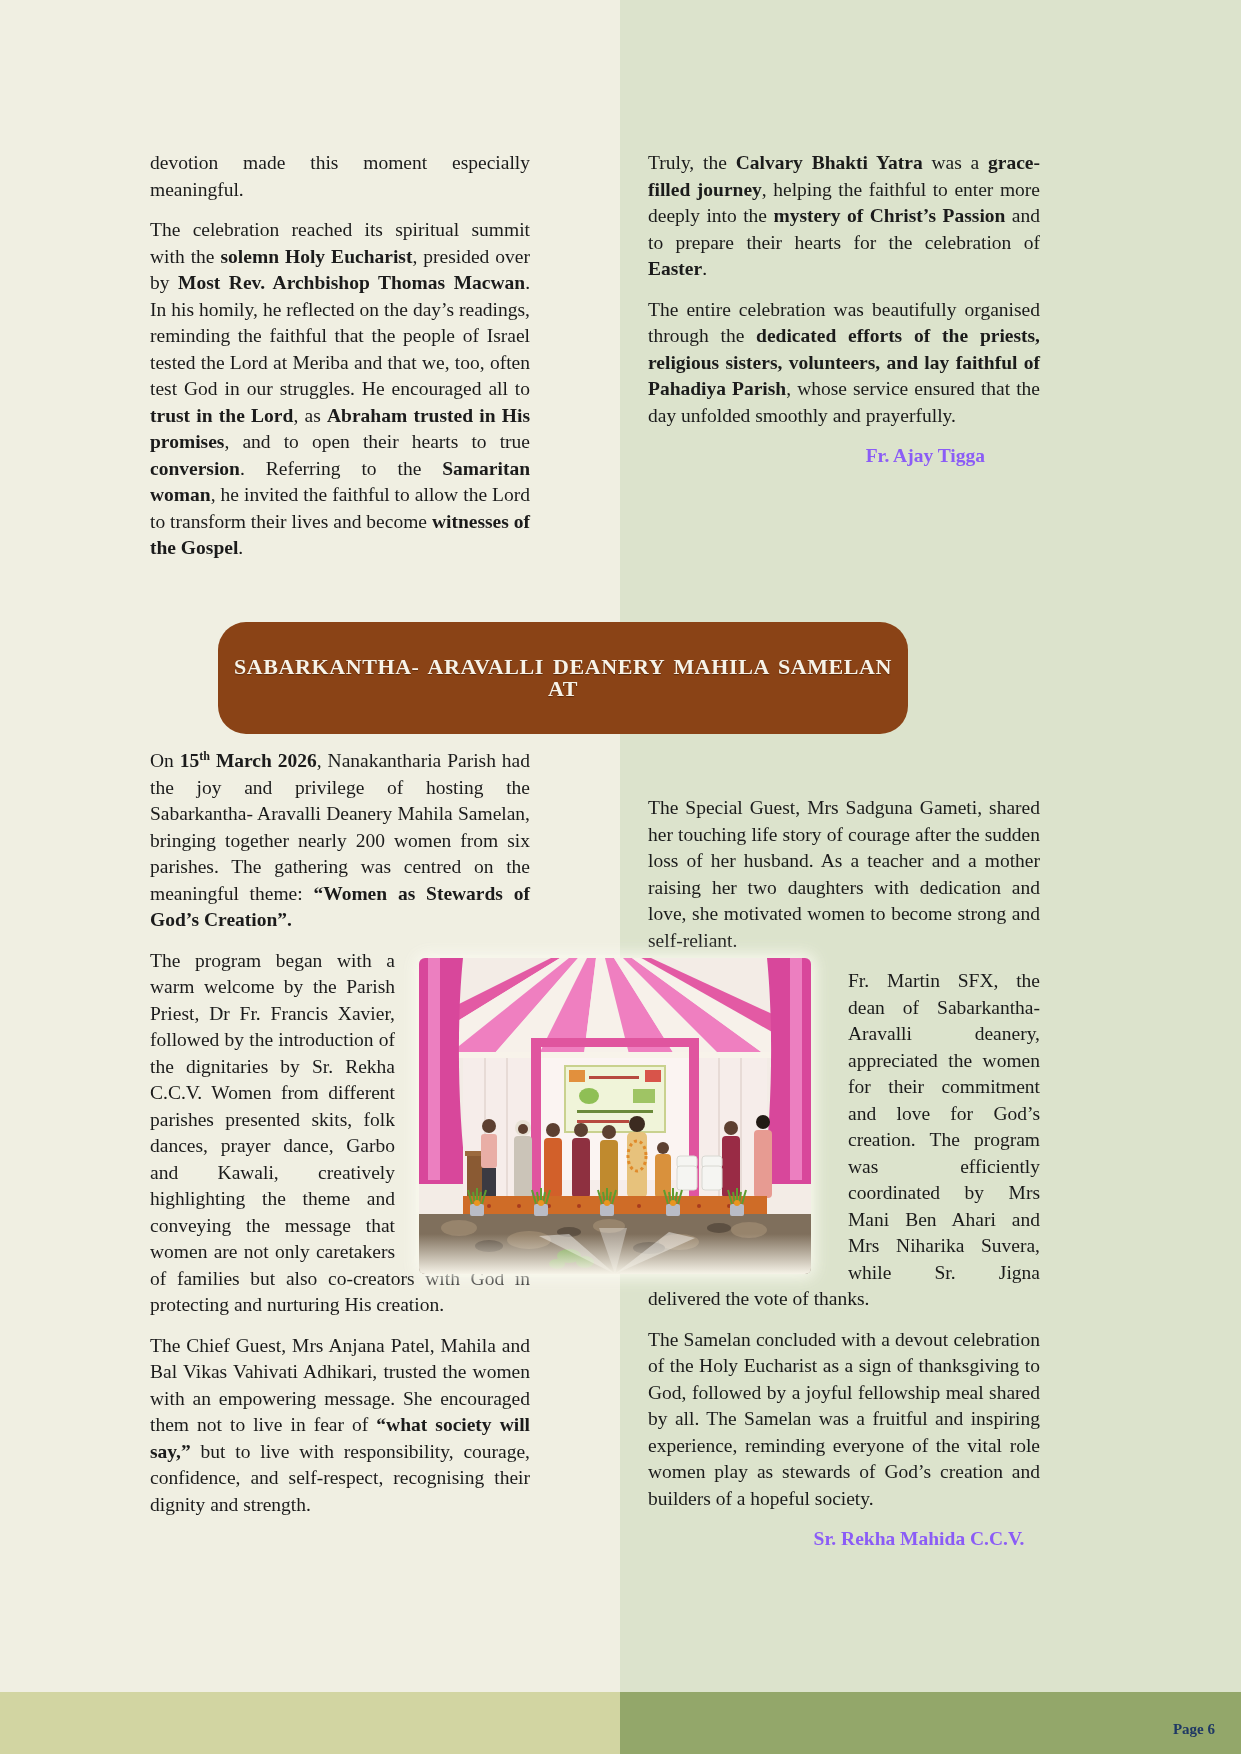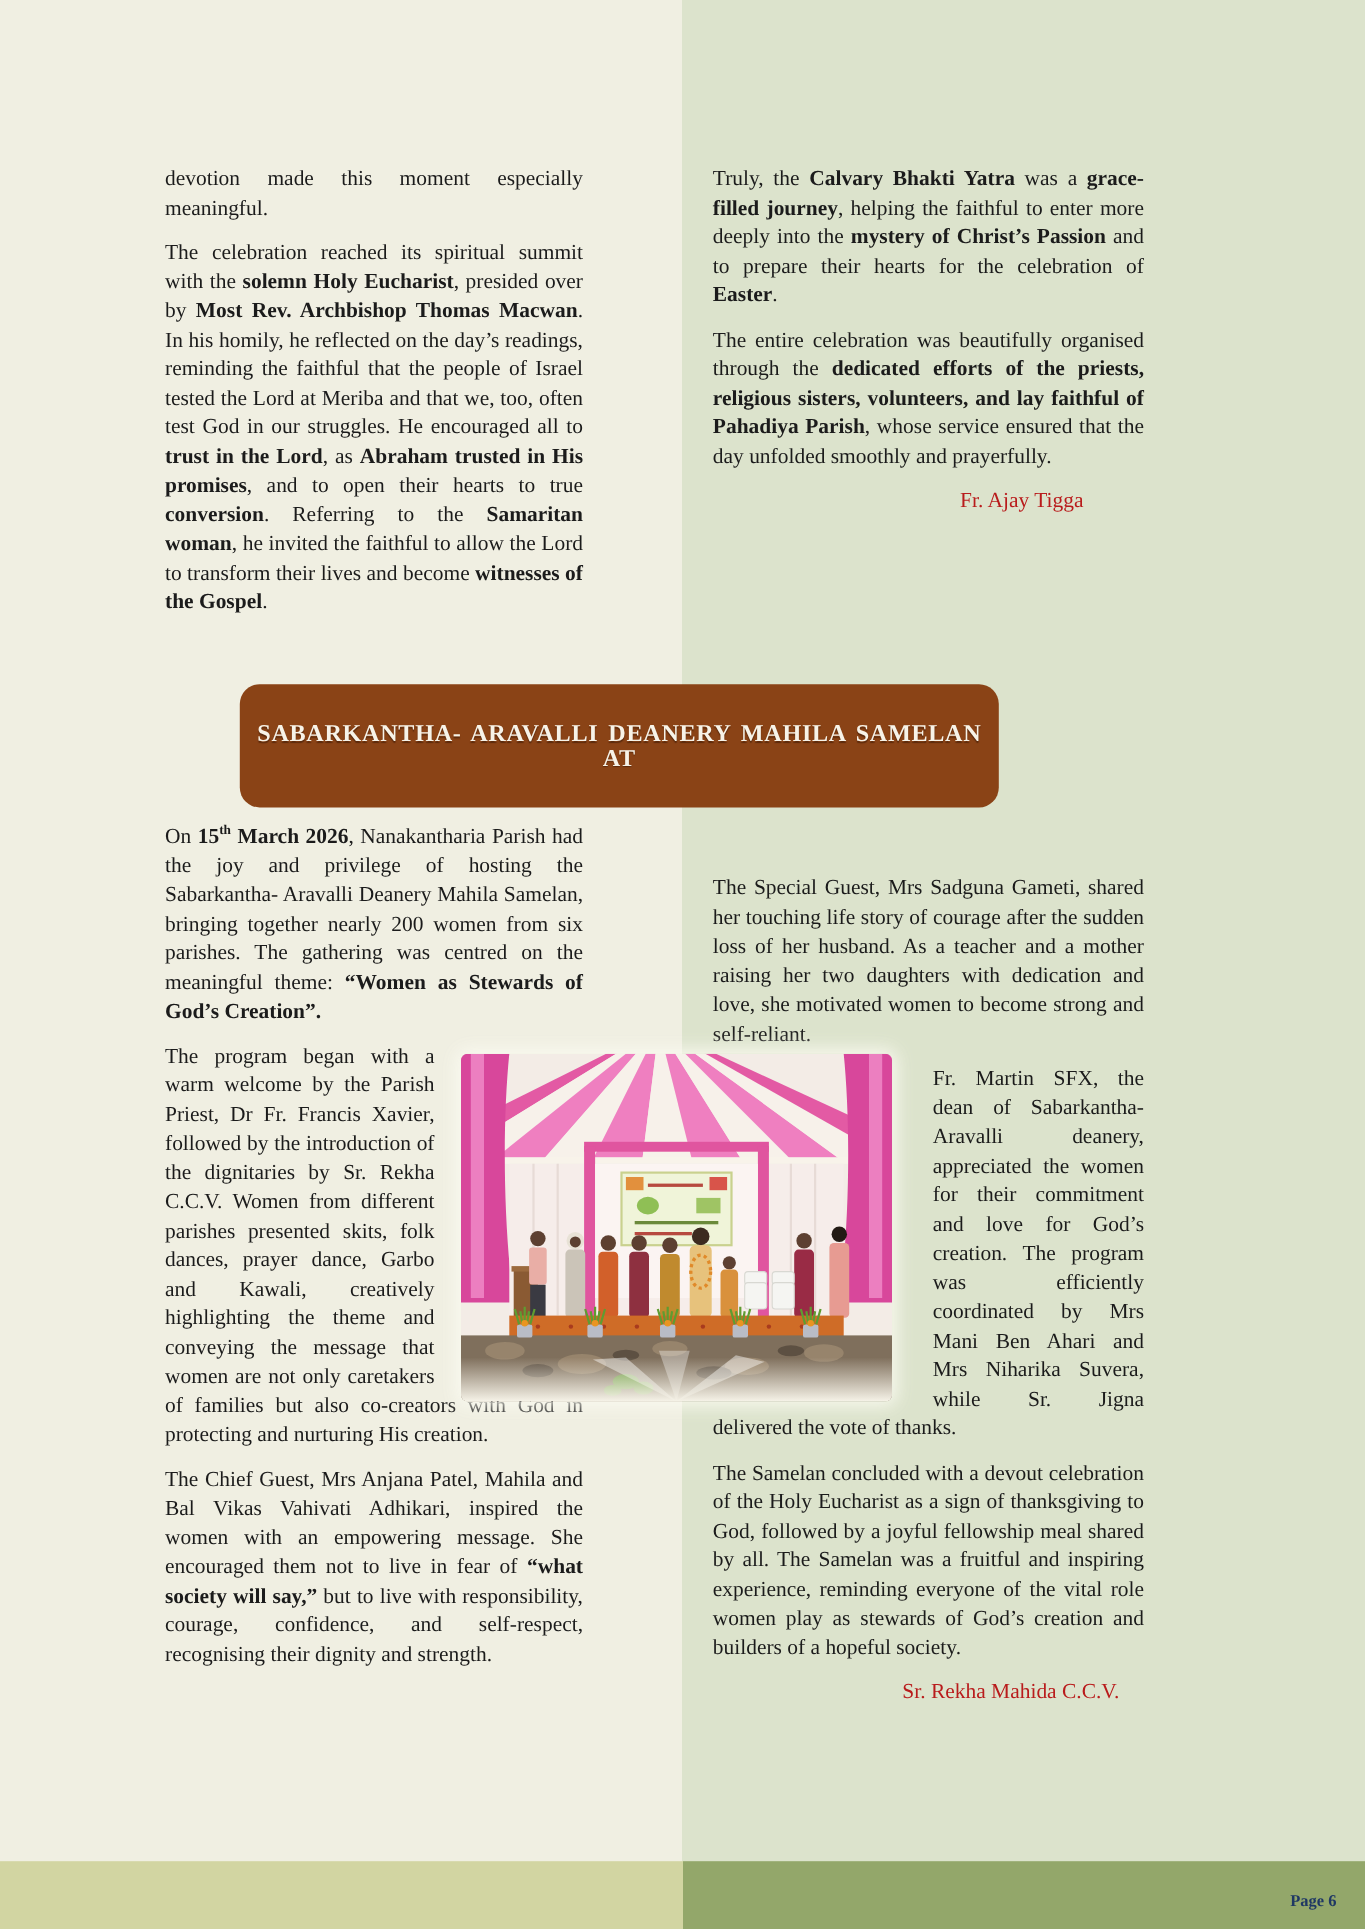--- a/index.html
+++ b/index.html
@@ -6,29 +6,29 @@
   .page{position:relative;width:1241px;height:1754px;margin:0 auto;background:#F0EFE2;
         font-family:"Liberation Serif", serif;color:#1b1b1b;overflow:hidden;}
   .bg-right{position:absolute;left:620px;top:0;width:621px;height:1754px;background:#DCE3CC;}
   .col{position:absolute;text-align:justify;font-size:19.5px;line-height:26.5px;}
   .col p{margin:0 0 14px 0;}
   .rb{font-weight:bold;}
   sup{font-size:0.62em;vertical-align:super;line-height:0;}
   .s1-left{left:150px;top:150px;width:380px;}
   .s1-right{left:648px;top:150px;width:392px;}
   .banner{position:absolute;left:218px;top:622px;width:690px;height:112px;background:#8A4316;
-          border-radius:18px;color:#F7F3E8;text-align:center;font-weight:bold;font-size:22px;
+          border-radius:28px;color:#F7F3E8;text-align:center;font-weight:bold;font-size:22px;
           letter-spacing:0.6px;word-spacing:3px;display:flex;flex-direction:column;
           justify-content:center;gap:24px;text-shadow:0 1px 1px rgba(60,25,5,.6);}
   .banner .bline{line-height:1;}
   .s2-left{left:150px;top:748px;width:380px;}
   .s2-right{left:648px;top:795px;width:392px;}
   .spacer-r{float:right;width:135px;height:292px;}
   .spacer-l{float:left;width:200px;height:318px;}
-  .sig{color:#b91c1c;font-weight:normal;}
+  .sig{color:#8b5cf6;font-weight:bold;}
   .sig-1{text-align:right;padding-right:55px;margin-top:2px;}
   .sig-2{text-align:center;padding-left:150px;margin-top:10px;}
   .photo{position:absolute;left:419px;top:958px;width:392px;height:316px;border-radius:6px;
          overflow:hidden;box-shadow:0 0 16px 4px rgba(250,250,240,.95);}
   .photo svg{display:block;}
   .footer{position:absolute;left:0;bottom:0;width:100%;height:62px;
           background:linear-gradient(90deg,#D2D5A2 0 50%,#93A76A 50% 100%);}
   .page-num{position:absolute;right:26px;bottom:16px;font-weight:bold;font-size:15px;color:#1F3864;}
 </style>
 </head>
@@ -48,21 +48,21 @@
     <div class="sig sig-1">Fr. Ajay Tigga</div>
   </div>
 
   <div class="banner">
     <div class="bline">SABARKANTHA- ARAVALLI DEANERY MAHILA SAMELAN AT</div>
   </div>
 
   <div class="col s2-left">
     <p><span>On </span><span class="rb">15</span><sup class="rb">th</sup><span class="rb"> March 2026</span><span>, Nanakantharia Parish had the joy and privilege of hosting the Sabarkantha- Aravalli Deanery Mahila Samelan, bringing together nearly 200 women from six parishes. The gathering was centred on the meaningful theme: </span><span class="rb">“Women as Stewards of God’s Creation”.</span></p>
     <p><span class="spacer-r" aria-hidden="true"></span><span><span>The program began with a warm welcome by the Parish Priest, Dr Fr. Francis Xavier, followed by the introduction of the dignitaries by Sr. Rekha C.C.V. Women from different parishes presented skits, folk dances, prayer dance, Garbo and Kawali, creatively highlighting the theme and conveying the message that women are not only caretakers of families but also co-creators with God in protecting and nurturing His creation.</span></span></p>
-    <p><span>The Chief Guest, Mrs Anjana Patel, Mahila and Bal Vikas Vahivati Adhikari, inspired the women with an empowering message. She encouraged them not to live in fear of </span><span class="rb">“what society will say,”</span><span> but to live with responsibility, courage, confidence, and self-respect, recognising their dignity and strength.</span></p>
+    <p><span>The Chief Guest, Mrs Anjana Patel, Mahila and Bal Vikas Vahivati Adhikari, trusted the women with an empowering message. She encouraged them not to live in fear of </span><span class="rb">“what society will say,”</span><span> but to live with responsibility, courage, confidence, and self-respect, recognising their dignity and strength.</span></p>
   </div>
 
   <div class="col s2-right">
     <p><span>The Special Guest, Mrs Sadguna Gameti, shared her touching life story of courage after the sudden loss of her husband. As a teacher and a mother raising her two daughters with dedication and love, she motivated women to become strong and self-reliant.</span></p>
     <p><span class="spacer-l" aria-hidden="true"></span><span><span>Fr. Martin SFX, the dean of Sabarkantha- Aravalli deanery, appreciated the women for their commitment and love for God’s creation. The program was efficiently coordinated by Mrs Mani Ben Ahari and Mrs Niharika Suvera, while Sr. Jigna delivered the vote of thanks.</span></span></p>
     <p><span>The Samelan concluded with a devout celebration of the Holy Eucharist as a sign of thanksgiving to God, followed by a joyful fellowship meal shared by all. The Samelan was a fruitful and inspiring experience, reminding everyone of the vital role women play as stewards of God’s creation and builders of a hopeful society.</span></p>
     <div class="sig sig-2">Sr. Rekha Mahida C.C.V.</div>
   </div>
 
   <div class="photo" title="Group of women and priests standing on a pink-decorated Samelan stage">

